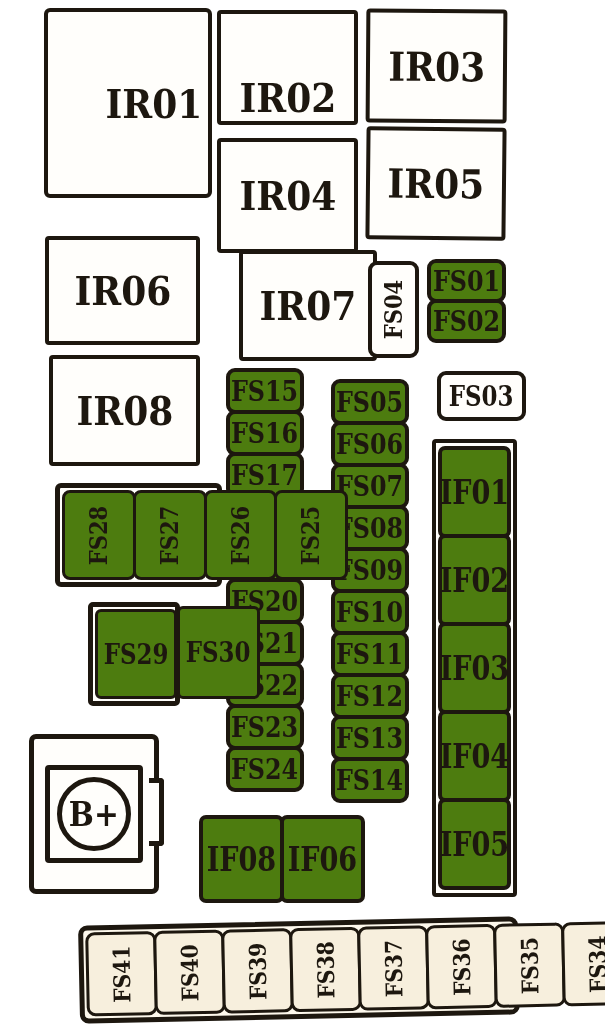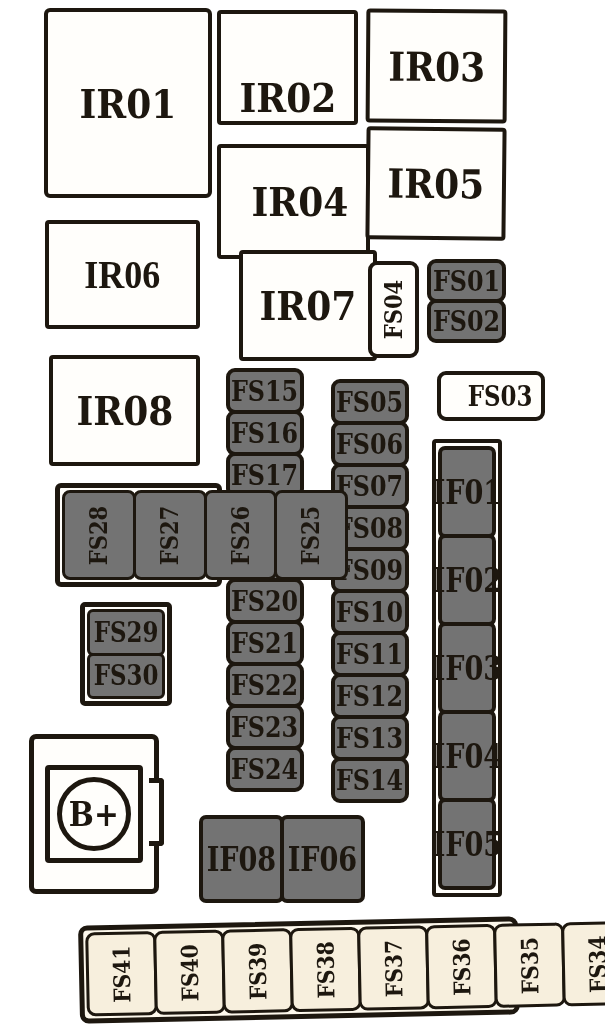--- a/index.html
+++ b/index.html
@@ -7,68 +7,68 @@
     position:relative;width:605px;height:1024px;background:#ffffff;
     font-family:"DejaVu Serif", serif;color:#1d170f;overflow:hidden;
   }
   .box{
     position:absolute;border:4px solid #1d170f;border-radius:4px;
     display:flex;align-items:center;justify-content:center;background:#fffefb;
   }
   .t{font-weight:bold;white-space:nowrap;transform:scaleX(.9);display:inline-block;}
   
   .ir .t{font-size:40px;}
-  .b-ir01{left:44px;top:8px;width:160px;height:182px;border-radius:6px;}
+  .b-ir01{left:44px;top:8px;width:160px;height:182px;border-radius:6px;justify-content:flex-end;}
   .b-ir02{left:217px;top:10px;width:133px;height:107px;align-items:flex-end;}
   .b-ir03{left:366px;top:9px;width:133px;height:106px;transform:rotate(.4deg);}
-  .b-ir04{left:217px;top:144px;width:133px;height:107px;padding-left:12px;}
+  .b-ir04{left:217px;top:138px;width:133px;height:107px;}
   .b-ir05{left:366px;top:127px;width:132px;height:105px;transform:rotate(.6deg);}
-  .b-ir06{left:45px;top:220px;width:147px;height:101px;font-family:Liberation Serif, serif;}
+  .b-ir06{left:45px;top:236px;width:147px;height:101px;}
   .b-ir07{left:208px;top:250px;width:130px;height:103px;margin-left:31px;}
   .b-ir08{left:49px;top:355px;width:143px;height:103px;}
   
   .b-fs04{left:368px;top:261px;width:43px;height:89px;border-radius:9px;}
   .b-fs04 .t{transform:rotate(-90deg) scaleX(.88);font-size:25px;}
-  .b-fs03{left:437px;top:371px;width:81px;height:42px;border-radius:9px;padding-left:19px;}
+  .b-fs03{left:437px;top:371px;width:81px;height:42px;border-radius:9px;}
   .b-fs03 .t{font-size:27px;transform:scaleX(.85);}
   
   .stack0102{position:absolute;left:427px;top:259px;width:79px;}
   .stack0102 .cell{height:44px;margin-top:-4px;}
   .stack0102 .cell:first-child{margin-top:0;}
   
   .cell{
-    border:4px solid #1d170f;border-radius:9px;background:#737373;
+    border:4px solid #1d170f;border-radius:9px;background:#4d7c0f;
     display:flex;align-items:center;justify-content:center;box-sizing:border-box;
   }
   .cell .t{font-size:28px;transform:scaleX(.85);}
   
   .col{position:absolute;width:78px;}
   .colA{left:226px;top:368px;}
   .colB{left:331px;top:379px;}
   .col .cell{height:46px;margin-top:-4px;text-align:center;}
   .col .cell:first-child{margin-top:0;}
   
-  .ifcol{position:absolute;left:432px;top:439px;width:70px;border:4px solid #1d170f;
+  .ifcol{position:absolute;left:432px;top:439px;width:85px;border:4px solid #1d170f;
     border-radius:4px;padding:3px 2px;box-sizing:border-box;background:#fffefb;}
   .ifcol .cell{height:92px;margin-top:-4px;border-radius:7px;}
   .ifcol .cell:first-child{margin-top:0;}
   .ifcol .cell .t, .ifrow .cell .t{font-size:33px;transform:scaleX(.82);}
   
   .ifrow{position:absolute;left:187px;top:815px;height:88px;display:flex;}
   .ifrow .cell{width:85px;height:88px;margin-left:-4px;border-radius:7px;}
   .ifrow .cell:first-child{margin-left:12px;}
   
   .grp28{position:absolute;left:55px;top:483px;width:153px;height:90px;
     border:5px solid #1d170f;border-radius:6px;display:flex;padding:2px;box-sizing:content-box;background:#fffefb;}
   .grp28 .cell{flex:1;border:3px solid #1d170f;margin-left:-3px;border-radius:8px;}
   .grp28 .cell:first-child{margin-left:0;}
   .v .t{transform:rotate(-90deg) scaleX(.88);font-size:24px;}
   
-  .grp29{position:absolute;left:80px;top:602px;width:78px;height:90px;
-    border:5px solid #1d170f;border-radius:5px;display:flex;flex-direction:column;padding:2px;background:#fffefb;}
+  .grp29{position:absolute;left:88px;top:602px;width:78px;height:90px;
+    border:5px solid #1d170f;border-radius:5px;display:flex;padding:2px;background:#fffefb;}
   .grp29 .cell{flex:1;margin-top:-3px;border:3px solid #1d170f;border-radius:6px;}
   .grp29 .cell:first-child{margin-top:0;}
   .grp29 .cell .t{font-size:27px;transform:scaleX(.85);}
   
   .bat-outer{position:absolute;left:29px;top:734px;width:120px;height:150px;
     border:5px solid #1d170f;border-radius:7px;background:#fffefb;}
   .bat-tab{position:absolute;left:149px;top:778px;width:10px;height:58px;
     border:5px solid #1d170f;border-left:none;border-radius:0 4px 4px 0;background:#fffefb;}
   .bat-inner{position:absolute;left:45px;top:765px;width:88px;height:88px;
     border:5px solid #1d170f;border-radius:4px;display:flex;align-items:center;justify-content:center;background:#fffefb;}

